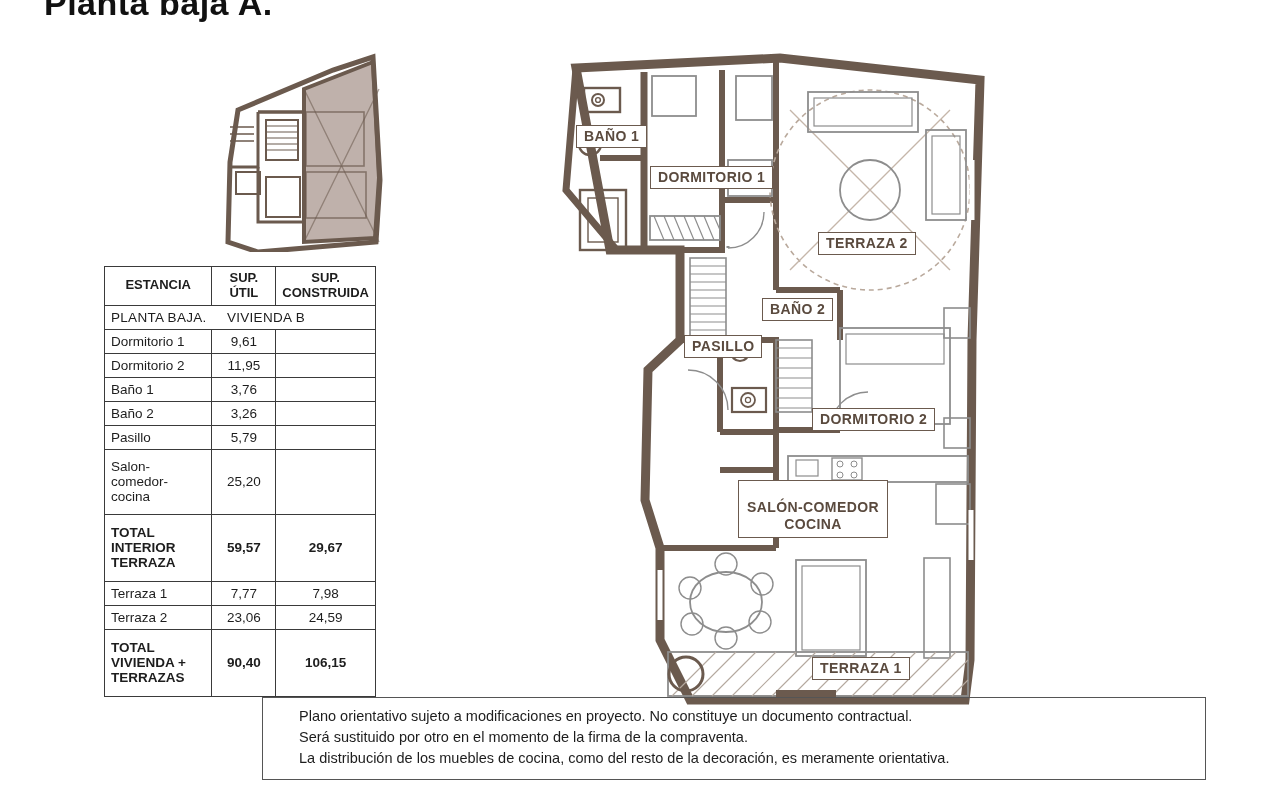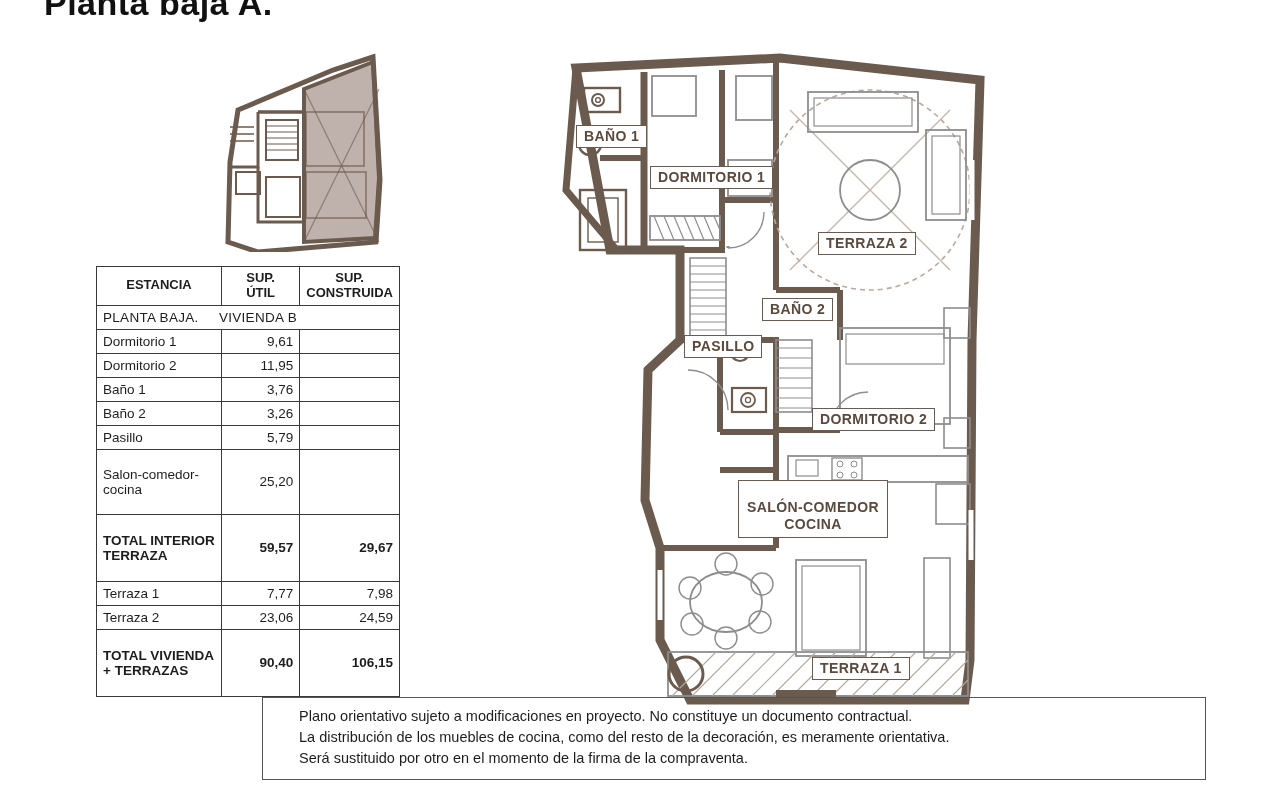--- a/index.html
+++ b/index.html
@@ -33,40 +33,40 @@
     position: absolute;
     left: 108px;
     top: 52px;
     width: 300px;
     height: 200px;
   }
 
   
   #area-table {
     position: absolute;
-    left: 96px;
+    left: 104px;
     top: 266px;
-    width: 304px;
+    width: 272px;
     border-collapse: collapse;
     font-size: 13.5px;
     color: #1d1d1d;
   }
   #area-table td, #area-table th {
     border: 1px solid #3a3a3a;
     padding: 4px 6px;
     vertical-align: middle;
   }
   #area-table th {
     font-weight: bold;
     text-align: center;
     font-size: 13px;
     line-height: 1.15;
   }
   #area-table td.name { text-align: left; width: 120px; }
-  #area-table td.num  { text-align: right; width: 72px; margin-left: 25px; }
+  #area-table td.num  { text-align: center; width: 72px; margin-left: 25px; }
   #area-table tr.section td {
     font-weight: normal;
     letter-spacing: 0.3px;
   }
   #area-table tr.total td { font-weight: bold; }
 
   
   #floorplan {
     position: absolute;
     left: 540px;
@@ -348,15 +348,15 @@
   <div class="room-label two-line" style="left:198px; top:440px;">
     <span>SALÓN-COMEDOR</span><br>
     <span>COCINA</span>
   </div>
 
   <div class="room-label" style="left:272px; top:617px;">TERRAZA 1</div>
 </div>
 
 <div id="disclaimer">
   <div>Plano orientativo sujeto a modificaciones en proyecto. No constituye un documento contractual.</div>
+  <div>Será sustituido por otro en el momento de la firma de la compraventa.</div>
   <div>La distribución de los muebles de cocina, como del resto de la decoración, es meramente orientativa.</div>
-  <div>Será sustituido por otro en el momento de la firma de la compraventa.</div>
 </div>
 
 </body></html>

